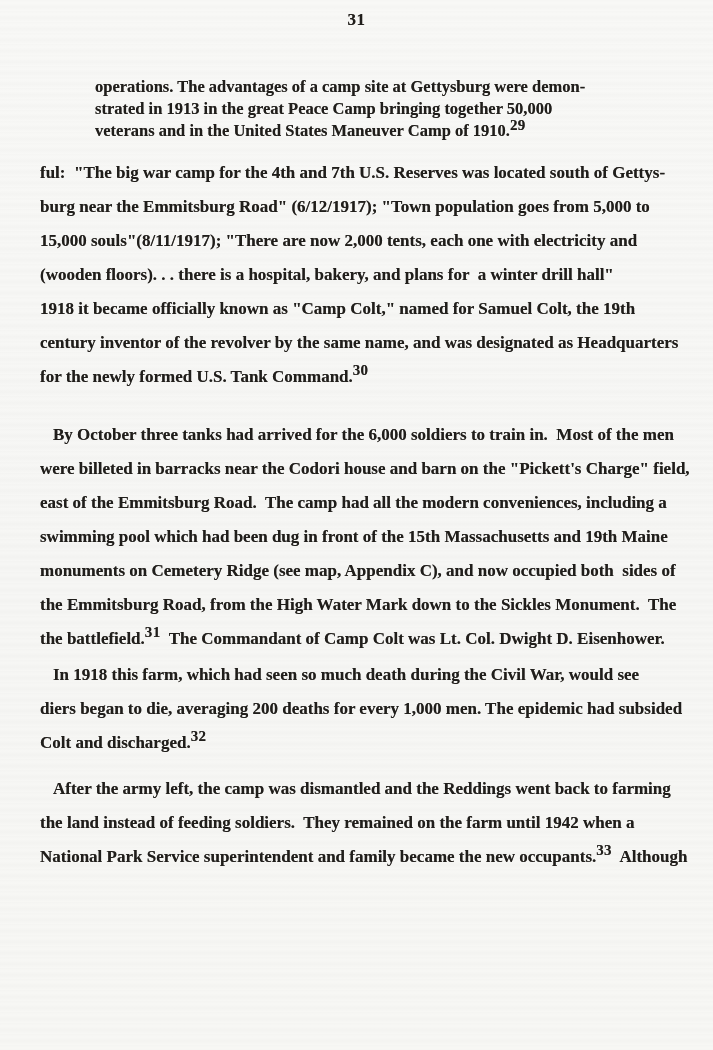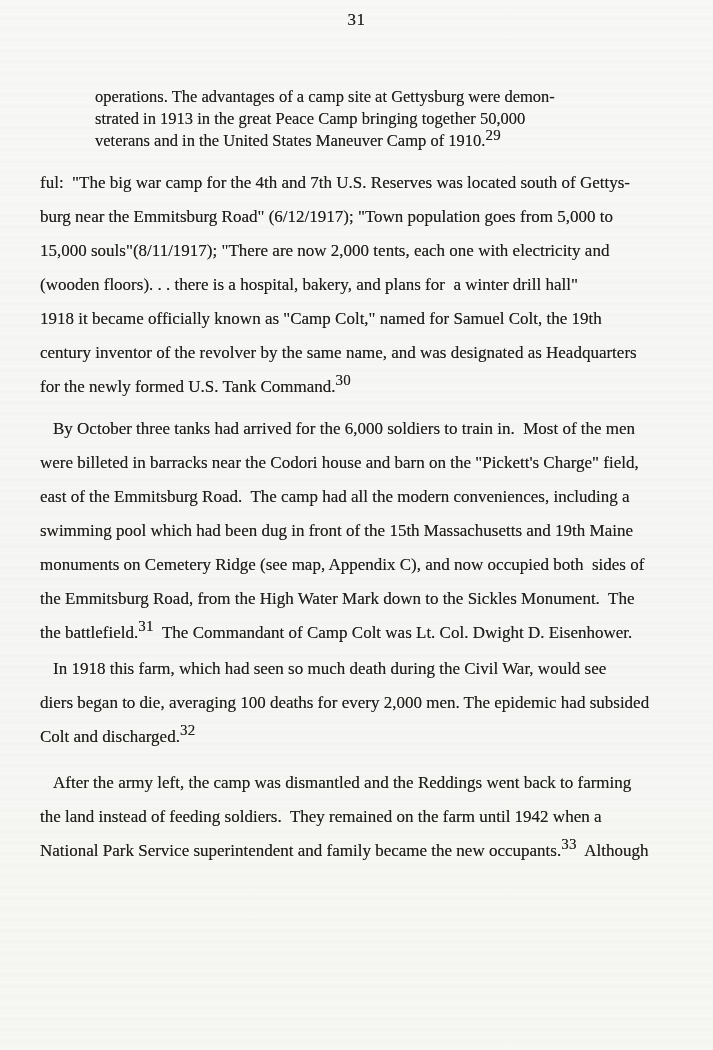--- a/index.html
+++ b/index.html
@@ -11,48 +11,49 @@
   }
   .page {
     position: relative;
     width: 713px; height: 1050px;
     background:
       repeating-linear-gradient(180deg,
         rgba(0,0,0,0.010) 0px, rgba(0,0,0,0.0) 3px,
         rgba(0,0,0,0.014) 7px, rgba(0,0,0,0.0) 11px),
       linear-gradient(180deg, #f8f8f6 0%, #f6f6f4 55%, #f7f7f4 100%);
     color: #201e1b;
+    font-weight: bold;
   }
   .page-number {
     position: absolute;
     top: 10px; left: 0; width: 100%;
     text-align: center;
     font-size: 17px;
     letter-spacing: 0.5px;
     text-shadow: 0 0 0.5px rgba(35,30,25,0.6);
   }
   .content {
     position: absolute;
-    top: 86px; left: 40px; right: 26px;
+    top: 76px; left: 40px; right: 26px;
   }
   .line {
     white-space: pre;
     text-shadow: 0 0 0.5px rgba(35,30,25,0.6);
   }
   .blockquote {
     margin-left: 55px;
     font-size: 16.5px;
   }
   .blockquote .line { line-height: 22px; }
   .para {
     font-size: 17px;
   }
   .para .line { line-height: 34px; }
   .para-1 { margin-top: 14px; }
-  .para-2 { margin-top: 8px; }
+  .para-2 { margin-top: 24px; }
   .para-3 { margin-top: 2px; }
   .para-4 { margin-top: 12px; }
   .line.indent { padding-left: 13px; }
   .italic { font-style: italic; }
   .sup {
     font-size: 15px;
     vertical-align: super;
     line-height: 0;
     letter-spacing: 0.3px;
   }
@@ -87,21 +88,21 @@
       <div class="line">were billeted in barracks near the Codori house and barn on the "Pickett's Charge" field,</div>
       <div class="line">east of the Emmitsburg Road.  The camp had all the modern conveniences, including a</div>
       <div class="line">swimming pool which had been dug in front of the 15th Massachusetts and 19th Maine</div>
       <div class="line">monuments on Cemetery Ridge (see map, Appendix C), and now occupied both  sides of</div>
       <div class="line">the Emmitsburg Road, from the High Water Mark down to the Sickles Monument.  The</div>
       <div class="line"><span>the battlefield.</span><span class="sup">31</span><span>  The Commandant of Camp Colt was Lt. Col. Dwight D. Eisenhower.</span></div>
     </div>
 
     <div class="para para-3">
       <div class="line indent">In 1918 this farm, which had seen so much death during the Civil War, would see</div>
-      <div class="line">diers began to die, averaging 100 deaths for every 2,000 men. The epidemic had subsided</div>
+      <div class="line">diers began to die, averaging 200 deaths for every 1,000 men. The epidemic had subsided</div>
       <div class="line"><span>Colt and discharged.</span><span class="sup">32</span></div>
     </div>
 
     <div class="para para-4">
       <div class="line indent">After the army left, the camp was dismantled and the Reddings went back to farming</div>
       <div class="line">the land instead of feeding soldiers.  They remained on the farm until 1942 when a</div>
       <div class="line"><span>National Park Service superintendent and family became the new occupants.</span><span class="sup">33</span><span>  Although</span></div>
     </div>
 
   </div>

